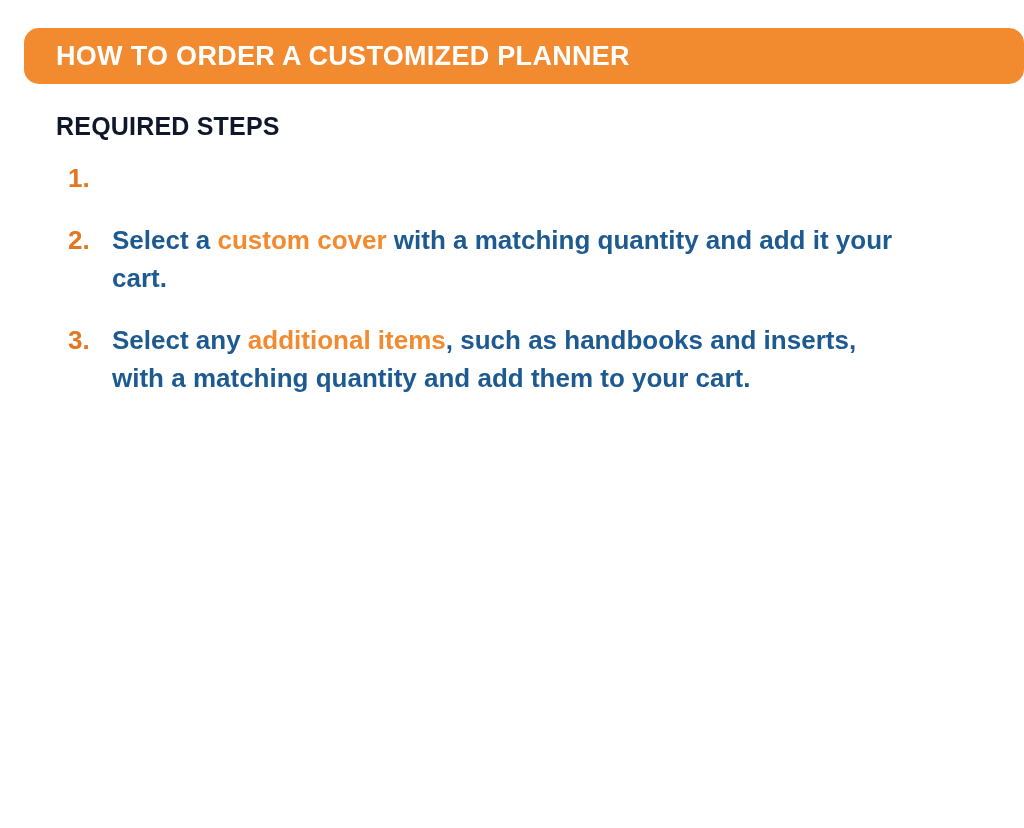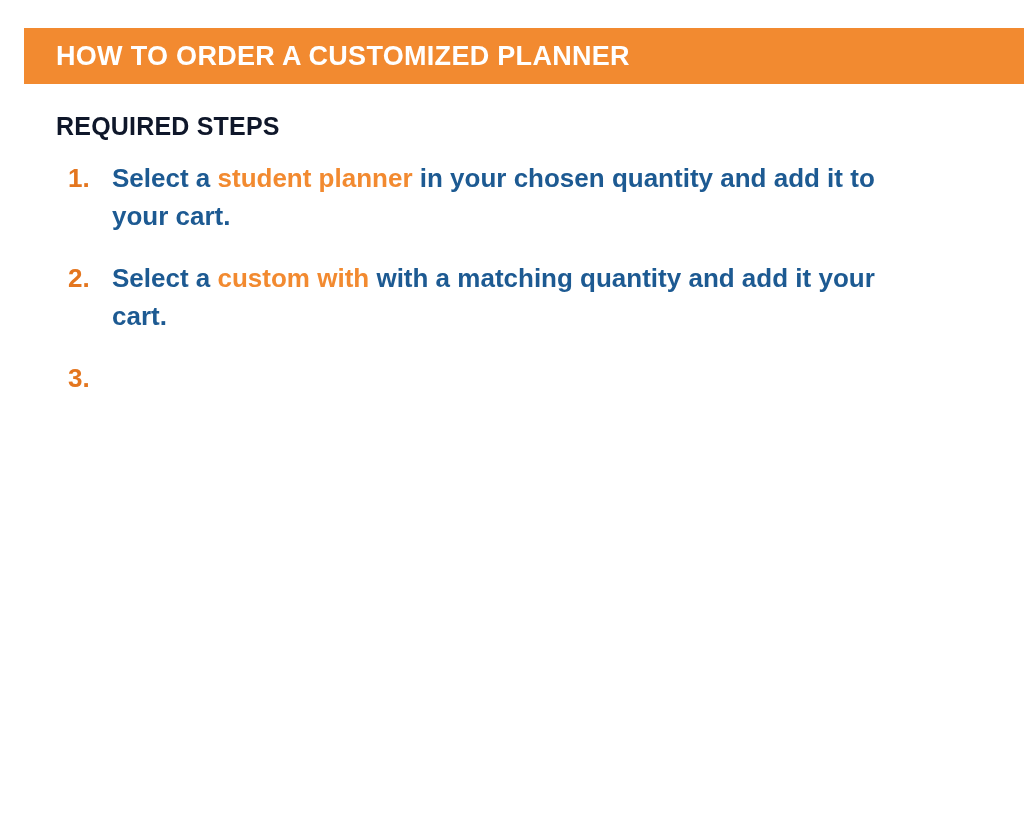--- a/index.html
+++ b/index.html
@@ -22,20 +22,21 @@
   }
   .header-bar {
     position: absolute;
     left: 24px;
     top: 28px;
     width: 1000px;
     height: 56px;
     background: #f28a30;
     display: flex;
     align-items: center;
+    border-radius: 15px;
   }
   .header-title {
     color: #ffffff;
     font-size: 27px;
     font-weight: bold;
     letter-spacing: 0.3px;
     padding-left: 32px;
     text-transform: uppercase;
     font-family: "Liberation Sans", sans-serif;
   }
@@ -93,29 +94,29 @@
   <div class="header-bar">
     <div class="header-title">HOW TO ORDER A CUSTOMIZED PLANNER</div>
   </div>
 
   <div class="content">
     <h2 class="section-title">REQUIRED STEPS</h2>
 
     <ol class="steps">
       <li>
         <span class="step-number">1.</span>
-        <span class="step-text">
-          <span>Select a </span><span class="hl">student planner</span><span> in your chosen quantity and add it to your cart.</span>
-        </span>
       </li>
       <li>
         <span class="step-number">2.</span>
         <span class="step-text">
-          <span>Select a </span><span class="hl">custom with</span><span> with a matching quantity and add it your cart.</span>
+          <span>Select a </span><span class="hl">custom cover</span><span> with a matching quantity and add it your cart.</span>
         </span>
       </li>
       <li>
         <span class="step-number">3.</span>
+        <span class="step-text">
+          <span>Select any </span><span class="hl">additional items</span><span>, such as handbooks and inserts, with a matching quantity and add them to your cart.</span>
+        </span>
       </li>
     </ol>
   </div>
 
 </div>
 
 </body></html>

